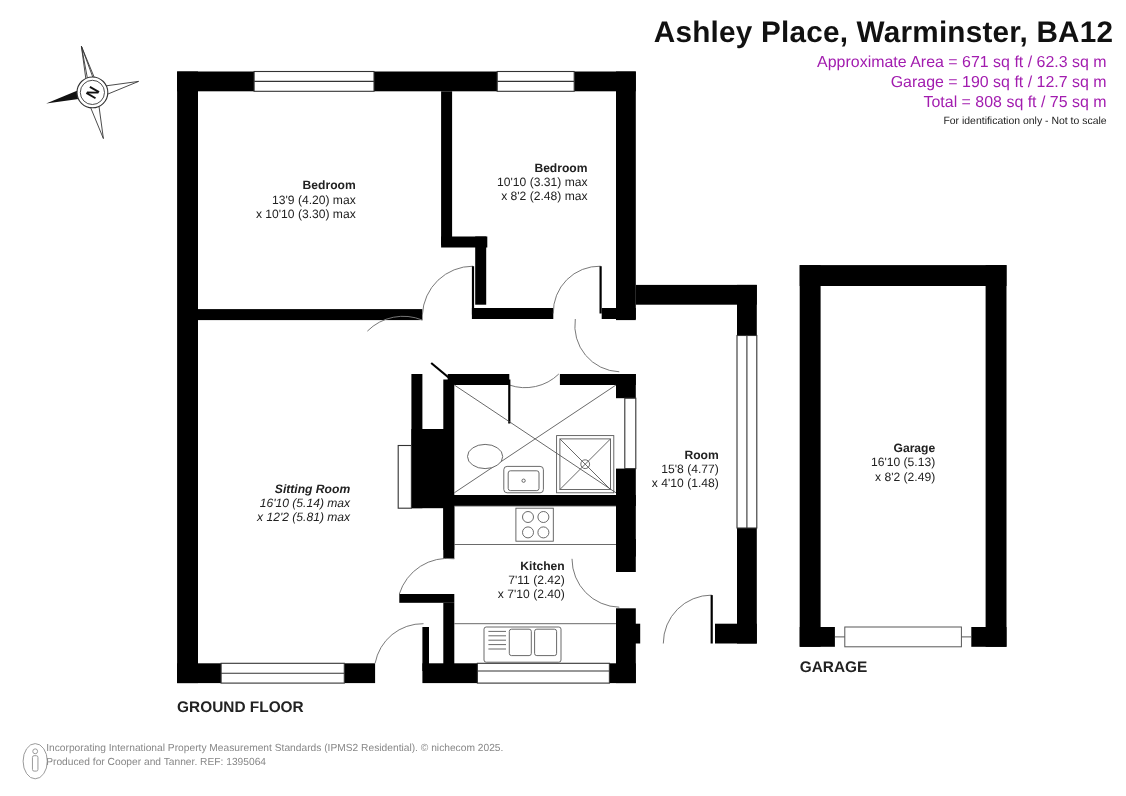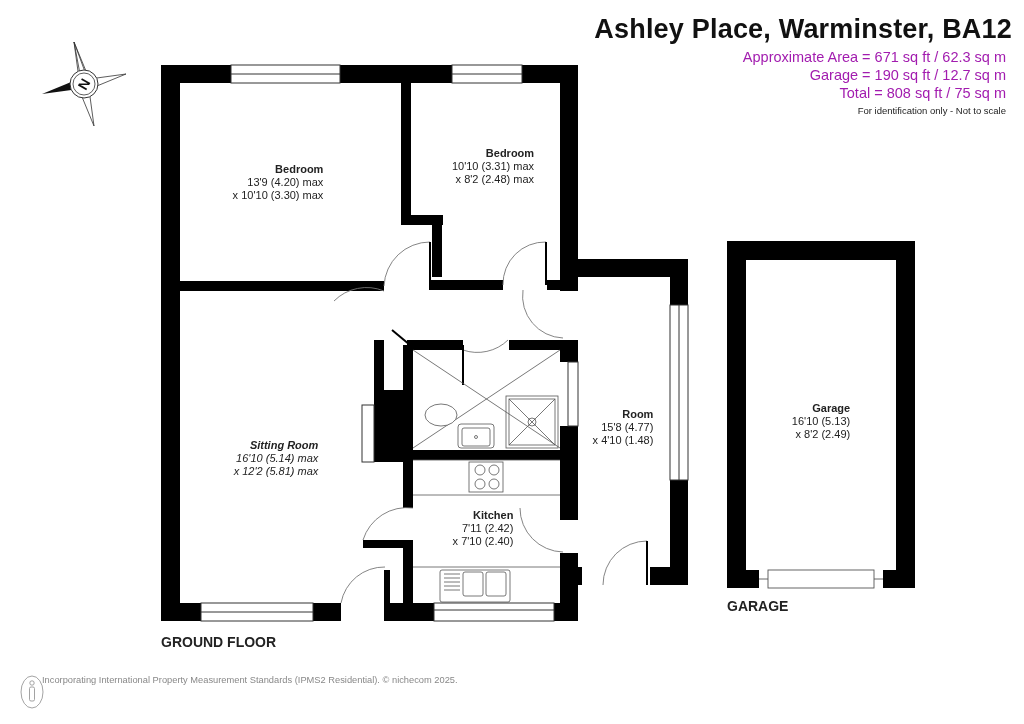--- a/index.html
+++ b/index.html
@@ -202,13 +202,14 @@
 <div class="abs floor-label" style="left:161px; top:634px;">GROUND FLOOR</div>
 <div class="abs floor-label" style="left:727px; top:598px;">GARAGE</div>
 
 <svg class="abs footer-icon" viewBox="0 0 26 36">
   <ellipse cx="12" cy="18" rx="11" ry="16" fill="none" stroke="#999" stroke-width="0.9"></ellipse>
   <circle cx="12" cy="9" r="2.2" fill="none" stroke="#999" stroke-width="0.9"></circle>
   <rect x="9.5" y="13" width="5" height="14" rx="1.5" fill="none" stroke="#999" stroke-width="0.9"></rect>
 </svg>
 <div class="abs footer">
   <div>Incorporating International Property Measurement Standards (IPMS2 Residential).   © nichecom 2025.</div>
+  <div>Produced for Cooper and Tanner.   REF:  1395064</div>
 </div>
 
 </body></html>

